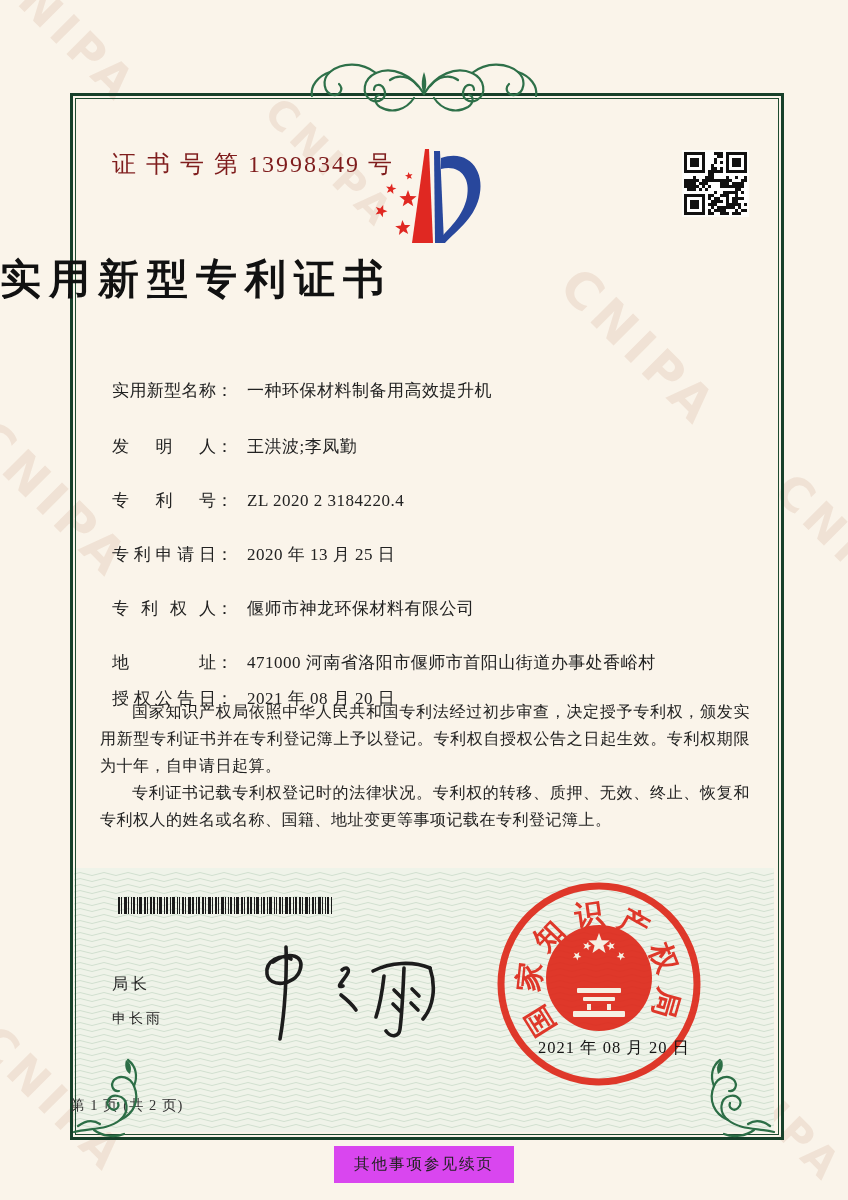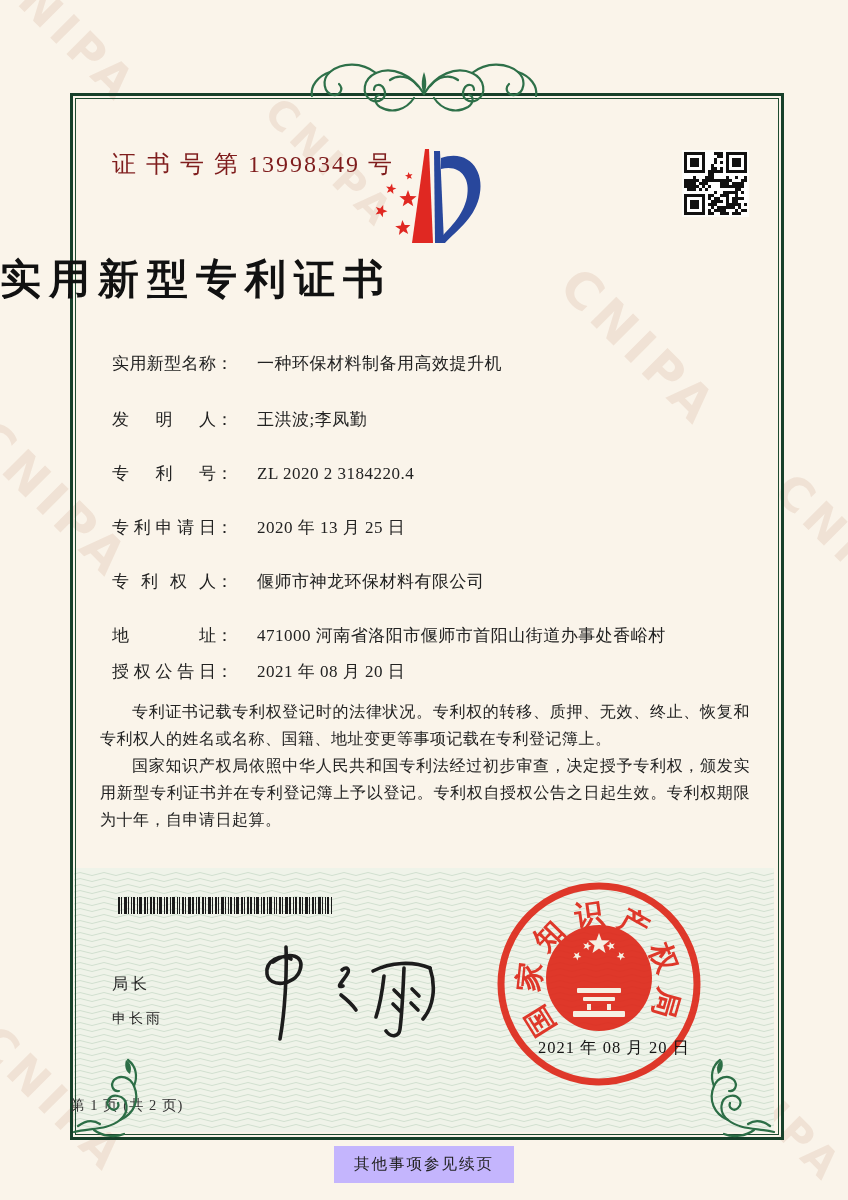--- a/index.html
+++ b/index.html
@@ -43,22 +43,23 @@
   .title{
     position:absolute;left:0;top:252px;width:848px;text-align:left;
     font-size:41px;font-weight:bold;letter-spacing:8px;color:#111;z-index:3;
   }
   
   .row{position:absolute;left:112px;font-size:17px;z-index:3;white-space:nowrap;color:#222;}
   .flabel{
     display:inline-block;width:104px;
     text-align:justify;text-align-last:justify;
     vertical-align:bottom;
-  }
-  .fvalue{margin-left:24px;letter-spacing:0.5px;}
+    margin-top:27px;
+  }
+  .fvalue{margin-left:14px;letter-spacing:0.5px;}
   .grant-right{position:absolute;left:443px;top:0;}
   
   .bodytext{
     position:absolute;left:100px;top:698px;width:650px;z-index:3;
     font-size:16px;line-height:27px;text-align:justify;color:#222;
     letter-spacing:0.5px;
   }
   .bodytext p{margin:0;text-indent:2em;}
   
   #barcode{position:absolute;left:118px;top:897px;z-index:3;}
@@ -72,21 +73,21 @@
     position:absolute;left:524px;top:1037px;width:180px;text-align:center;
     font-size:16.5px;color:#141414;z-index:4;white-space:nowrap;letter-spacing:1px;
   }
   
   .page-ind{
     position:absolute;left:70px;top:1096px;width:708px;text-align:left;
     font-size:14.5px;color:#333;z-index:3;letter-spacing:1px;
   }
   .note{
     position:absolute;left:424px;top:1146px;transform:translateX(-50%);
-    background:#c4b5fd;padding:8px 20px;font-size:15.5px;color:#222;
+    background:#d946ef;padding:8px 20px;font-size:15.5px;color:#222;
     z-index:3;letter-spacing:2px;white-space:nowrap;
   }
   
   #topOrn{position:absolute;left:284px;top:54px;z-index:4;}
   .corner{position:absolute;z-index:4;}
 </style>
 </head>
 <body>
 
 <span class="wm" style="left:-28px;top:2px;font-size:46px;">CNIPA</span>
@@ -376,22 +377,22 @@
 </div>
 <div class="row" style="top:624px;">
   <span class="flabel">地址</span><span>：</span><span class="fvalue">471000 河南省洛阳市偃师市首阳山街道办事处香峪村</span>
 </div>
 
 <div class="row" style="top:660px;width:680px;">
   <span class="flabel">授权公告日</span><span>：</span><span class="fvalue">2021 年 08 月 20 日</span>
 </div>
 
 <div class="bodytext">
+  <p>国家知识产权局依照中华人民共和国专利法经过初步审查，决定授予专利权，颁发实用新型专利证书并在专利登记簿上予以登记。专利权自授权公告之日起生效。专利权期限为十年，自申请日起算。</p>
   <p>专利证书记载专利权登记时的法律状况。专利权的转移、质押、无效、终止、恢复和专利权人的姓名或名称、国籍、地址变更等事项记载在专利登记簿上。</p>
-  <p>国家知识产权局依照中华人民共和国专利法经过初步审查，决定授予专利权，颁发实用新型专利证书并在专利登记簿上予以登记。专利权自授权公告之日起生效。专利权期限为十年，自申请日起算。</p>
 </div>
 
 <svg id="barcode" width="218" height="17">
     <g fill="#1b1b1b">
       <rect x="0" y="0" width="2" height="17"></rect>
       <rect x="3" y="0" width="1" height="17"></rect>
       <rect x="6" y="0" width="3" height="17"></rect>
       <rect x="10" y="0" width="1" height="17"></rect>
       <rect x="13" y="0" width="1" height="17"></rect>
       <rect x="15" y="0" width="2" height="17"></rect>

